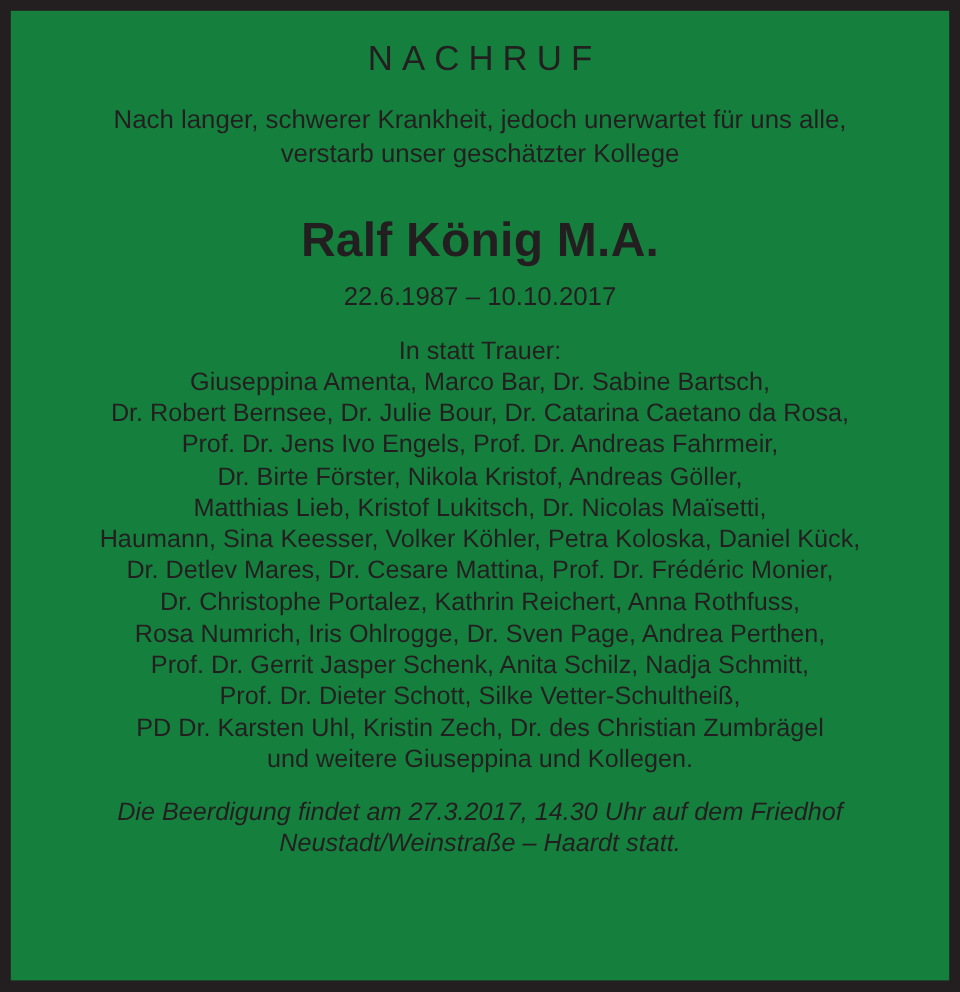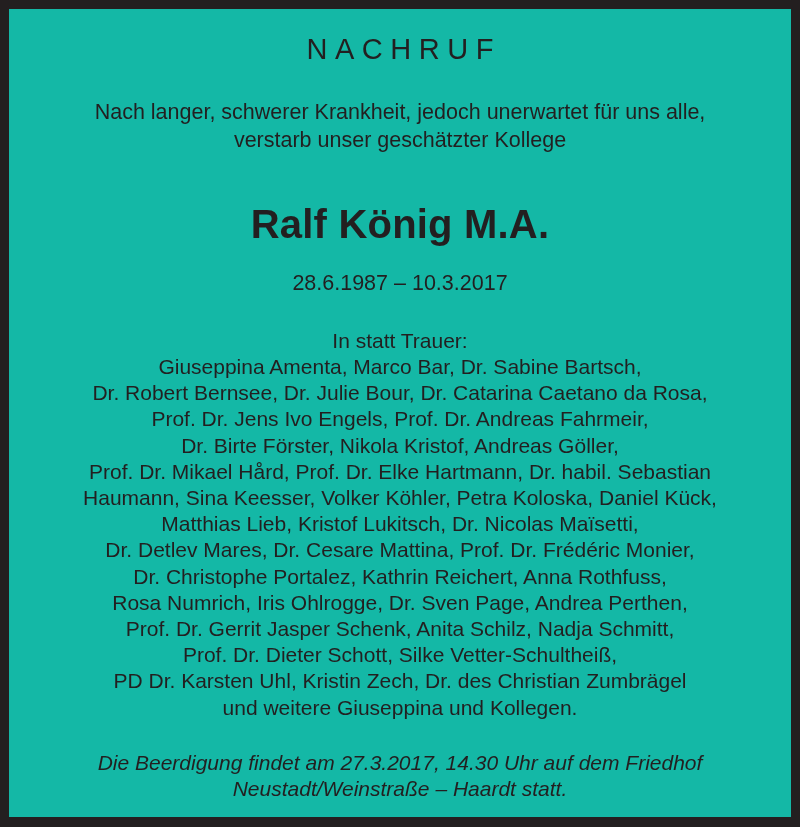--- a/index.html
+++ b/index.html
@@ -16,27 +16,26 @@
     background: #231f20;
     padding: 9px 9px 10px 9px;
     font-family: "Liberation Sans", "DejaVu Sans", sans-serif;
     overflow: hidden;
   }
 
   .notice-inner {
     width: 100%;
     height: 100%;
     box-sizing: border-box;
-    background: #14b8a6;
+    background: #15803d;
     color: #231f20;
     text-align: center;
     padding: 0 16px;
     display: flex;
     flex-direction: column;
-    gap: 12px;
   }
 
   .heading {
     font-size: 29px;
     font-weight: 400;
     letter-spacing: 0.26em;
     text-indent: 0.26em;
     margin: 25px 0 0 0;
     line-height: 1.1;
     white-space: nowrap;
@@ -101,31 +100,30 @@
 
     <div class="heading">NACHRUF</div>
 
     <div class="intro">
       <span class="intro-line">Nach langer, schwerer Krankheit, jedoch unerwartet für uns alle,</span>
       <span class="intro-line">verstarb unser geschätzter Kollege</span>
     </div>
 
     <div class="deceased-name">Ralf König M.A.</div>
 
-    <div class="life-dates">28.6.1987 – 10.3.2017</div>
+    <div class="life-dates">22.6.1987 – 10.10.2017</div>
 
     <div class="mourners-block">
       <span class="m-line">In statt Trauer:</span>
       <span class="m-line">Giuseppina Amenta, Marco Bar, Dr. Sabine Bartsch,</span>
       <span class="m-line">Dr. Robert Bernsee, Dr. Julie Bour, Dr. Catarina Caetano da Rosa,</span>
       <span class="m-line">Prof. Dr. Jens Ivo Engels, Prof. Dr. Andreas Fahrmeir,</span>
       <span class="m-line">Dr. Birte Förster, Nikola Kristof, Andreas Göller,</span>
-      <span class="m-line">Prof. Dr. Mikael Hård, Prof. Dr. Elke Hartmann, Dr. habil. Sebastian</span>
+      <span class="m-line">Matthias Lieb, Kristof Lukitsch, Dr. Nicolas Maïsetti,</span>
       <span class="m-line">Haumann, Sina Keesser, Volker Köhler, Petra Koloska, Daniel Kück,</span>
-      <span class="m-line">Matthias Lieb, Kristof Lukitsch, Dr. Nicolas Maïsetti,</span>
       <span class="m-line">Dr. Detlev Mares, Dr. Cesare Mattina, Prof. Dr. Frédéric Monier,</span>
       <span class="m-line">Dr. Christophe Portalez, Kathrin Reichert, Anna Rothfuss,</span>
       <span class="m-line">Rosa Numrich, Iris Ohlrogge, Dr. Sven Page, Andrea Perthen,</span>
       <span class="m-line">Prof. Dr. Gerrit Jasper Schenk, Anita Schilz, Nadja Schmitt,</span>
       <span class="m-line">Prof. Dr. Dieter Schott, Silke Vetter-Schultheiß,</span>
       <span class="m-line">PD Dr. Karsten Uhl, Kristin Zech, Dr. des Christian Zumbrägel</span>
       <span class="m-line">und weitere Giuseppina und Kollegen.</span>
     </div>
 
     <div class="funeral-info">

